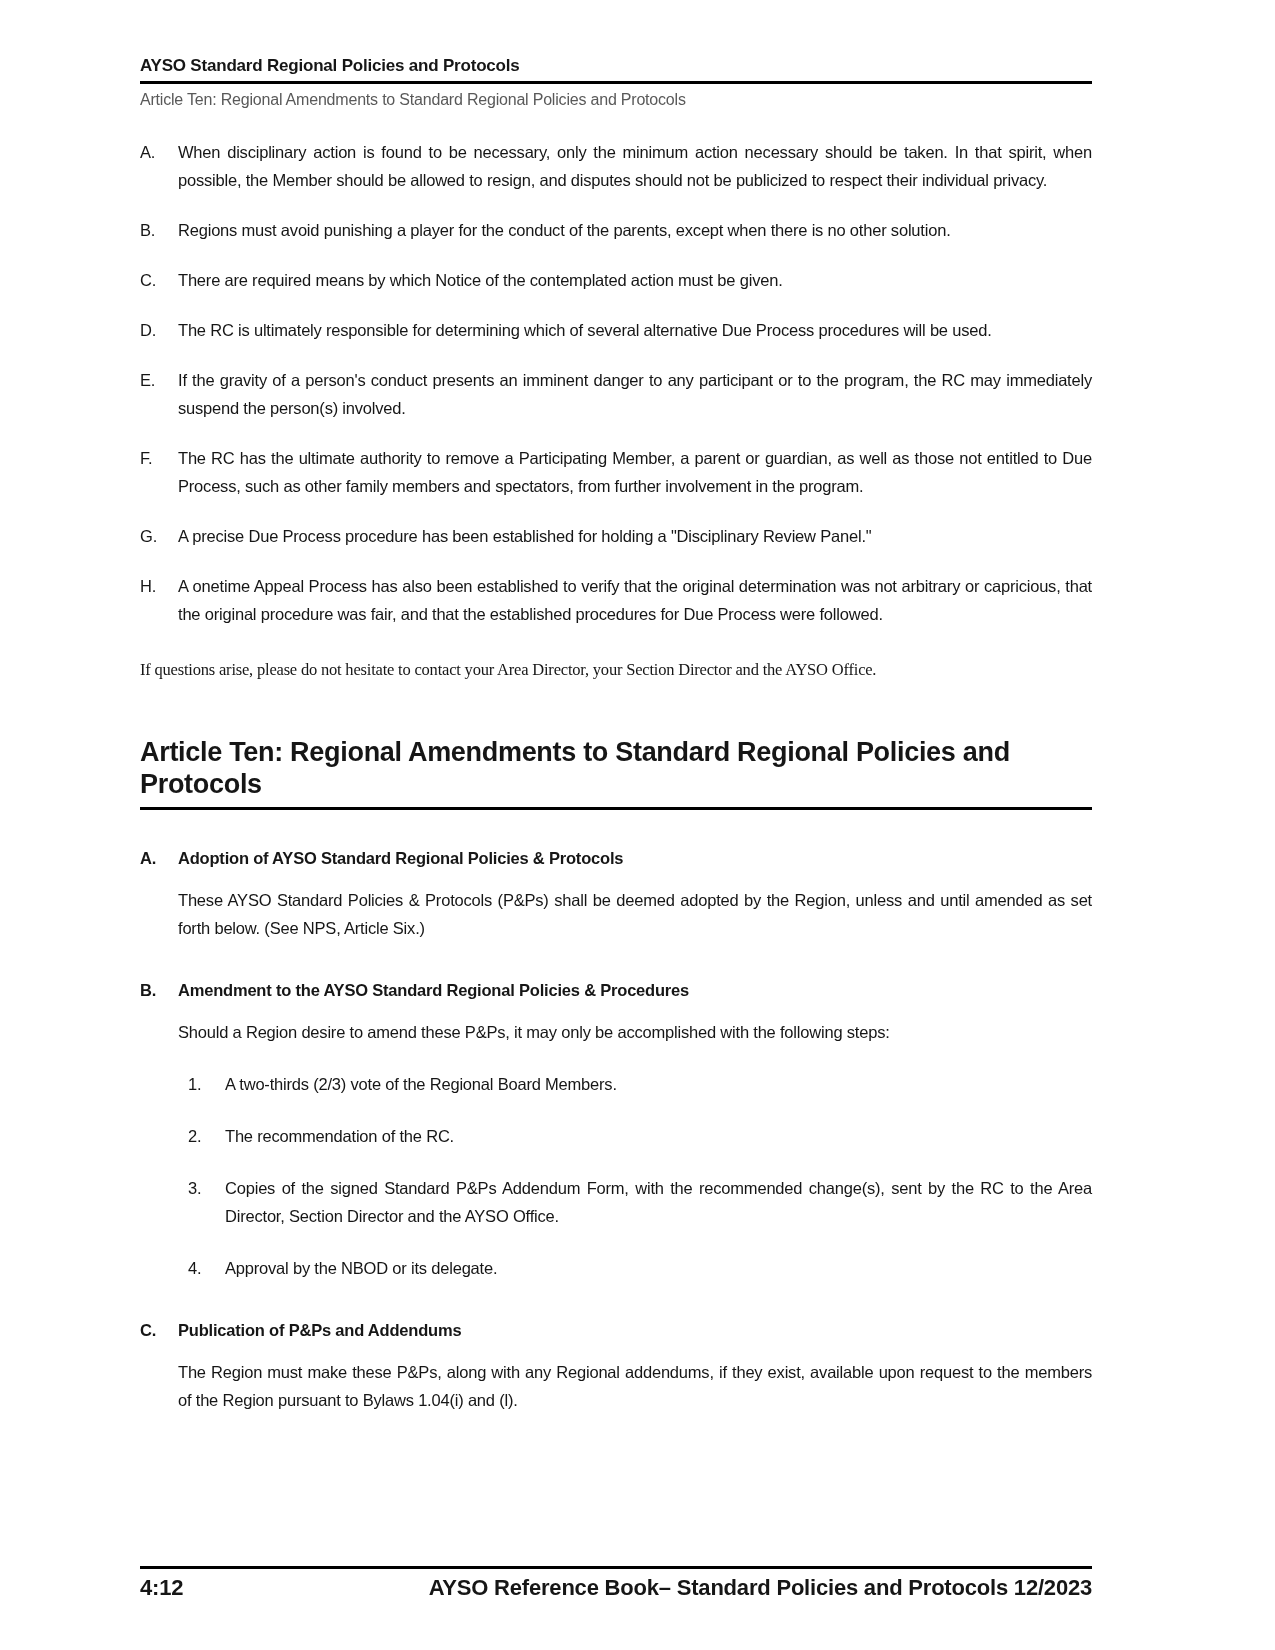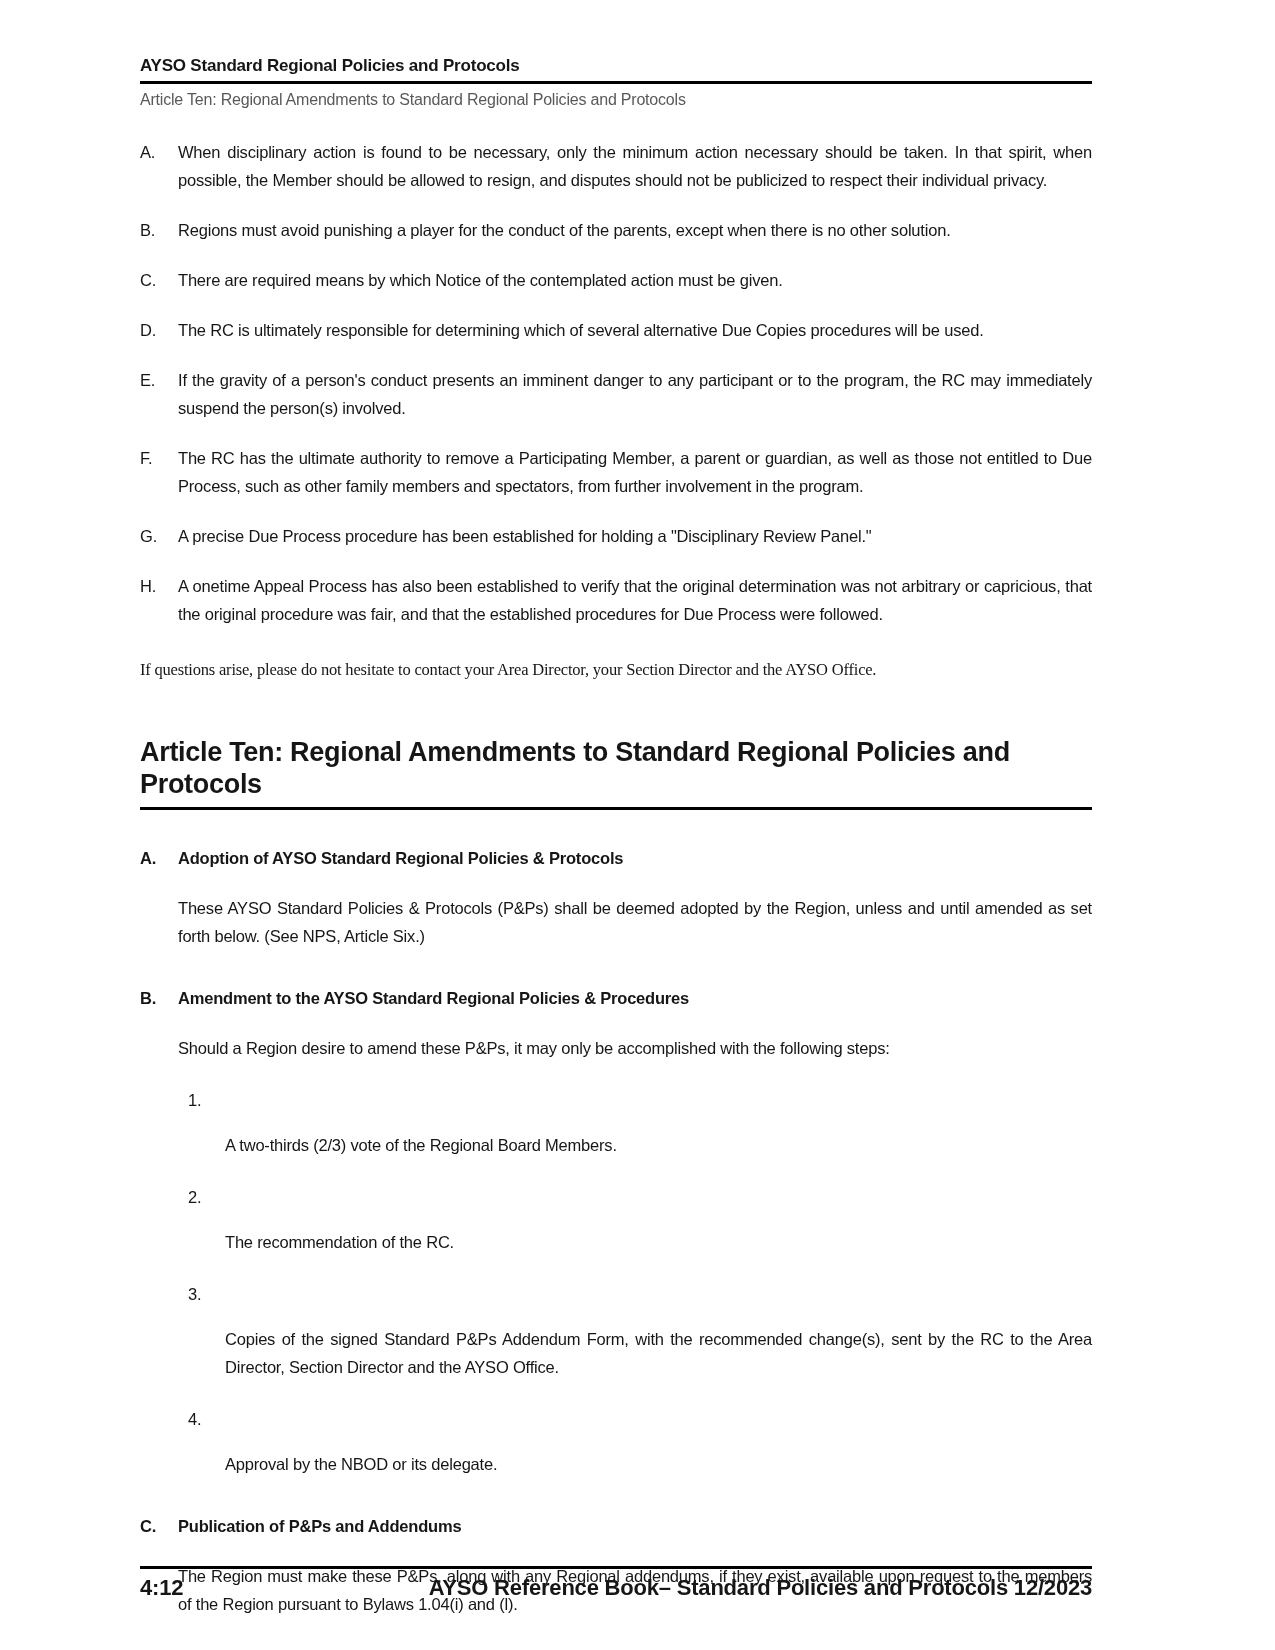--- a/index.html
+++ b/index.html
@@ -51,25 +51,25 @@
     font-size: 27px;
     font-weight: bold;
     letter-spacing: -0.3px;
     line-height: 32px;
     padding-bottom: 7px;
     border-bottom: 3px solid #000000;
   }
   
   .section { margin-top: 34px; }
   .section-heading-row { display: flex; font-weight: bold; }
-  .section-paragraph { margin-top: 22px; margin-left: 38px; text-align: justify; }
+  .section-paragraph { margin-top: 14px; margin-left: 38px; text-align: justify; }
   .steps { margin-left: 48px; }
   .step-row { display: flex; margin-top: 24px; }
   .step-marker { flex: 0 0 37px; }
-  .step-text { flex: 1; text-align: justify; margin-top: 45px; }
+  .step-text { flex: 1; text-align: justify; }
   
   .doc-footer {
     position: absolute;
     left: 140px;
     top: 1566px;
     width: 952px;
     border-top: 3px solid #000000;
     padding-top: 6px;
     display: flex;
     justify-content: space-between;
@@ -98,21 +98,21 @@
       <div class="item-row">
         <div class="item-marker">B.</div>
         <div class="item-text">Regions must avoid punishing a player for the conduct of the parents, except when there is no other solution.</div>
       </div>
       <div class="item-row">
         <div class="item-marker">C.</div>
         <div class="item-text">There are required means by which Notice of the contemplated action must be given.</div>
       </div>
       <div class="item-row">
         <div class="item-marker">D.</div>
-        <div class="item-text">The RC is ultimately responsible for determining which of several alternative Due Copies procedures will be used.</div>
+        <div class="item-text">The RC is ultimately responsible for determining which of several alternative Due Process procedures will be used.</div>
       </div>
       <div class="item-row">
         <div class="item-marker">E.</div>
         <div class="item-text">If the gravity of a person's conduct presents an imminent danger to any participant or to the program, the RC may immediately suspend the person(s) involved.</div>
       </div>
       <div class="item-row">
         <div class="item-marker">F.</div>
         <div class="item-text">The RC has the ultimate authority to remove a Participating Member, a parent or guardian, as well as those not entitled to Due Process, such as other family members and spectators, from further involvement in the program.</div>
       </div>
       <div class="item-row">

